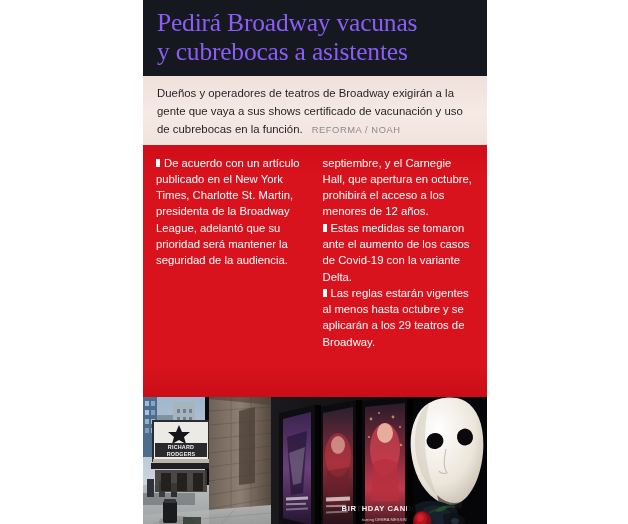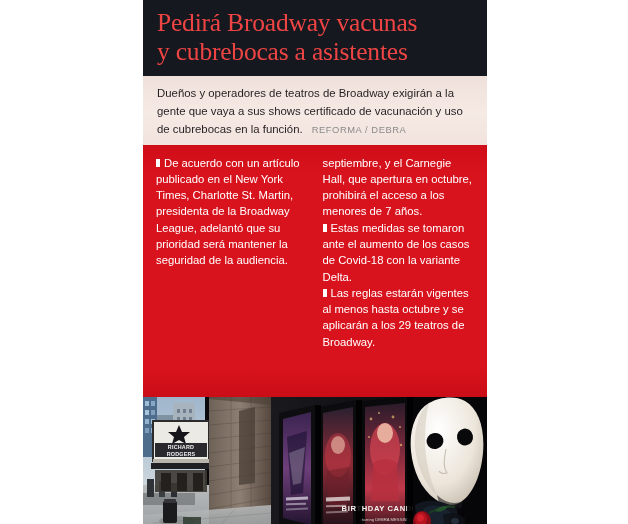--- a/index.html
+++ b/index.html
@@ -24,21 +24,21 @@
     background: #ffffff;
   }
 
   
   .header-band {
     background: #15191f;
     padding: 9px 14px 10px 14px;
     box-sizing: border-box;
   }
   .headline {
-    color: #ef4444;
+    color: #8b5cf6;
     font-family: "Liberation Serif", serif;
     font-size: 25.5px;
     line-height: 1.12;
     font-weight: 400;
     letter-spacing: -0.2px;
     margin: 0;
     white-space: pre-line;
   }
 
   
@@ -112,33 +112,33 @@
 <body>
 
 <div id="infographic">
 
   <div class="header-band">
     <div class="headline">Pedirá Broadway vacunas
 y cubrebocas a asistentes</div>
   </div>
 
   <div class="subhead-band">
-    <span class="subhead-text">Dueños y operadores de teatros de Broadway exigirán a la gente que vaya a sus shows certificado de vacunación y uso de cubrebocas en la función.</span><span class="credit">REFORMA / DEBRA</span>
+    <span class="subhead-text">Dueños y operadores de teatros de Broadway exigirán a la gente que vaya a sus shows certificado de vacunación y uso de cubrebocas en la función.</span><span class="credit">REFORMA / NOAH</span>
   </div>
 
   <div class="red-band">
     <div class="columns">
 
       <div class="col">
         <p class="para"><span class="bullet"></span><span>De acuerdo con un artículo publicado en el New York Times, Charlotte St. Martin, presidenta de la Broadway League, adelantó que su prioridad será mantener la seguridad de la audiencia.</span></p>
       </div>
 
       <div class="col">
-        <p class="para cont">septiembre, y el Carnegie Hall, que apertura en octubre, prohibirá el acceso a los menores de 7 años.</p>
-        <p class="para"><span class="bullet"></span><span>Estas medidas se tomaron ante el aumento de los casos de Covid-18 con la variante Delta.</span></p>
+        <p class="para cont">septiembre, y el Carnegie Hall, que apertura en octubre, prohibirá el acceso a los menores de 12 años.</p>
+        <p class="para"><span class="bullet"></span><span>Estas medidas se tomaron ante el aumento de los casos de Covid-19 con la variante Delta.</span></p>
         <p class="para"><span class="bullet"></span><span>Las reglas estarán vigentes al menos hasta octubre y se aplicarán a los 29 teatros de Broadway.</span></p>
       </div>
 
     </div>
   </div>
 
   <div class="photo">
     <svg width="344" height="149" viewBox="0 0 344 149" preserveAspectRatio="none">
       <defs>
         <linearGradient id="sky" x1="0" y1="0" x2="0" y2="1">

